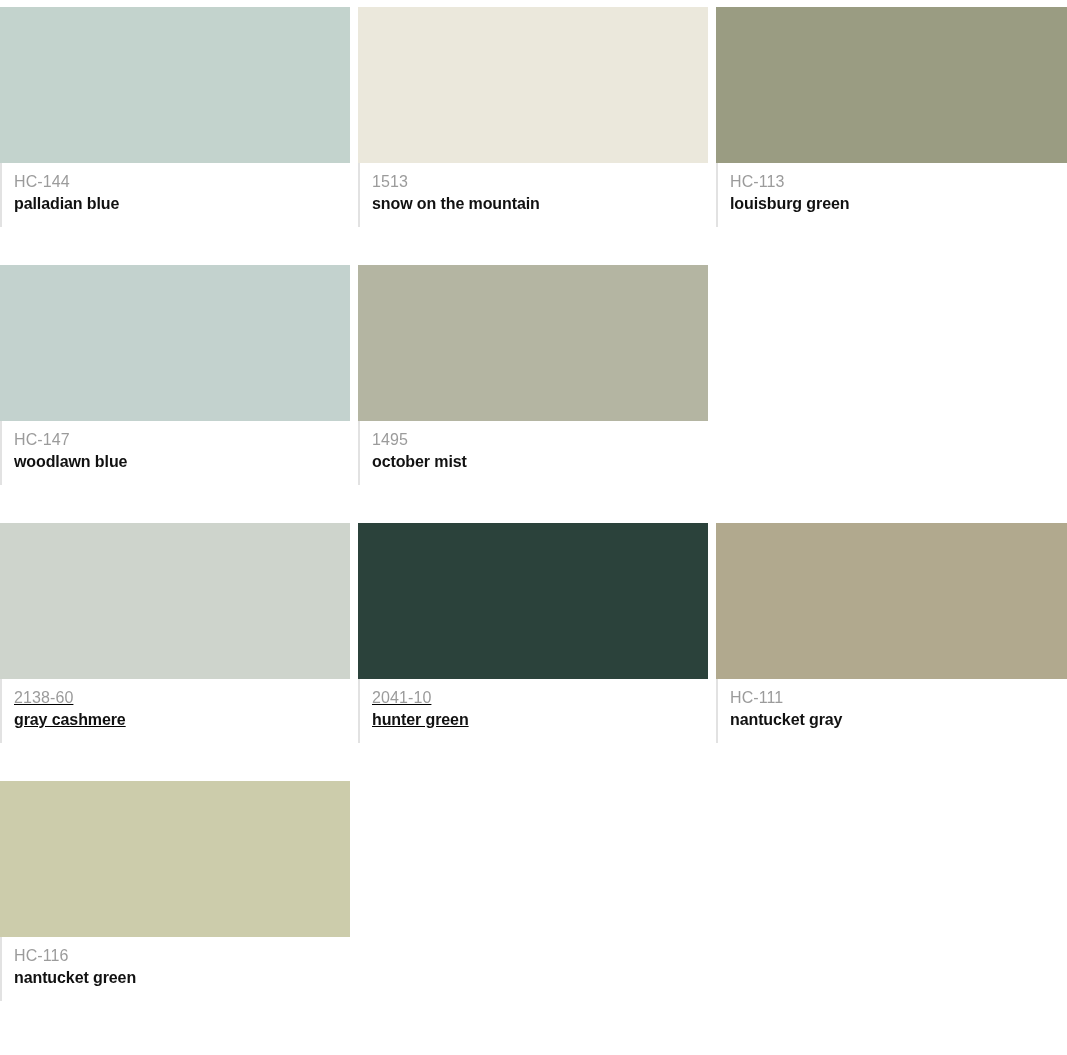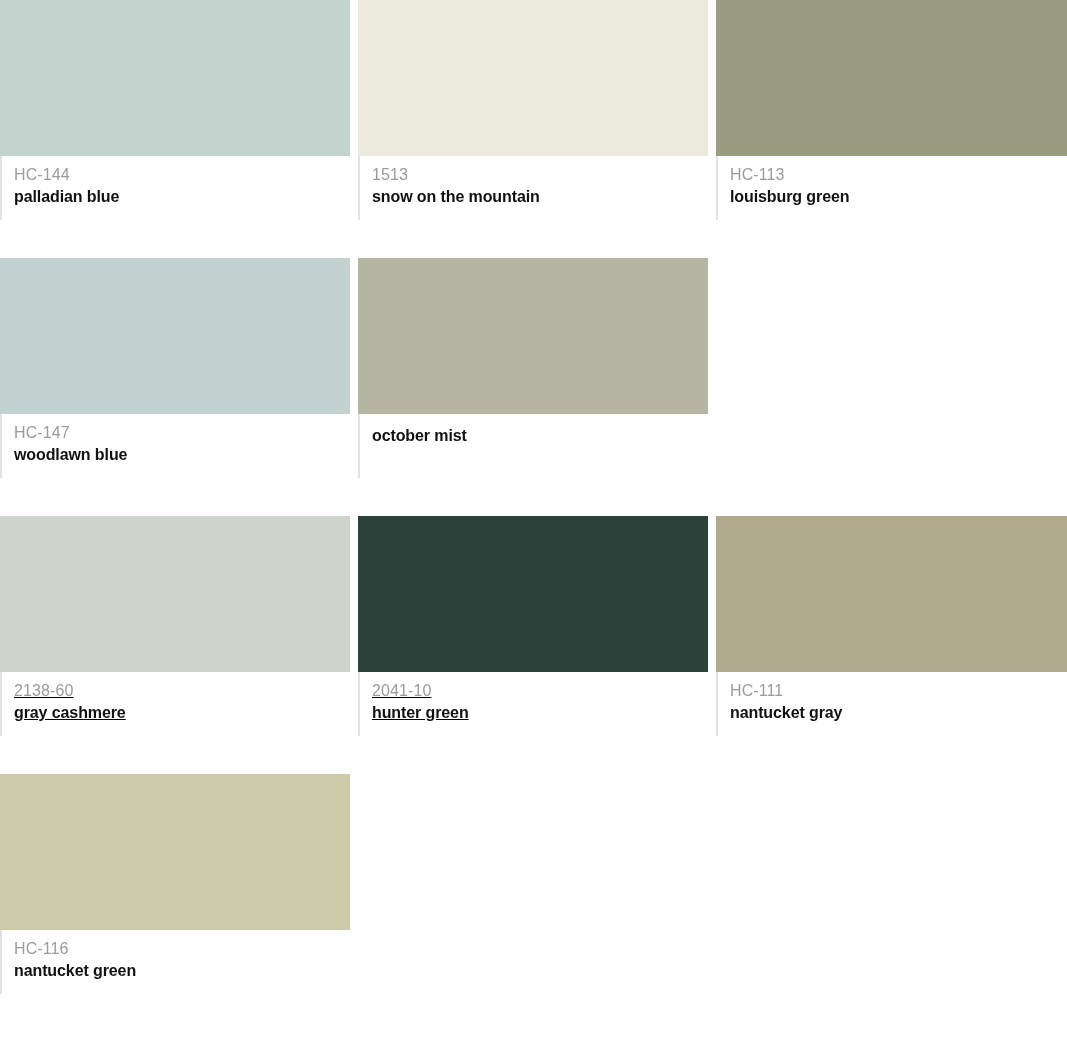--- a/index.html
+++ b/index.html
@@ -12,20 +12,21 @@
     width: 1067px;
     height: 1055px;
     font-family: "Liberation Sans", sans-serif;
     -webkit-font-smoothing: antialiased;
     overflow: hidden;
   }
 
   #swatch-grid {
     display: flex;
     flex-wrap: wrap;
+    padding-top: 7px;
     box-sizing: border-box;
   }
 
   .swatch-card {
     width: 350px;
     margin-right: 8px;
     margin-bottom: 38px;
     box-sizing: border-box;
   }
   
@@ -95,20 +96,21 @@
     <div class="swatch-card col-1">
       <div class="swatch-color" style="background-color: rgb(195, 210, 206);"></div>
       <div class="swatch-meta" style="border-left-color: rgb(226, 226, 226);">
         <div class="swatch-code">HC-147</div>
         <div class="swatch-name">woodlawn blue</div>
       </div>
     </div>
     <div class="swatch-card col-2">
       <div class="swatch-color" style="background-color: rgb(180, 181, 162);"></div>
       <div class="swatch-meta" style="border-left-color: rgb(226, 226, 226);">
+        <div class="swatch-code">1495</div>
         <div class="swatch-name">october mist</div>
       </div>
     </div>
     <div class="swatch-card col-1">
       <div class="swatch-color" style="background-color: rgb(206, 212, 204);"></div>
       <div class="swatch-meta" style="border-left-color: rgb(226, 226, 226); text-decoration: underline;">
         <div class="swatch-code">2138-60</div>
         <div class="swatch-name">gray cashmere</div>
       </div>
     </div>

